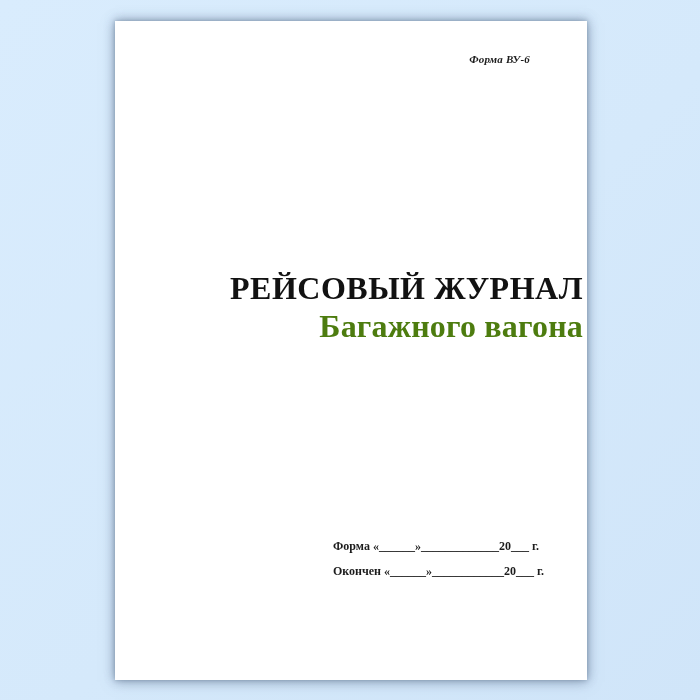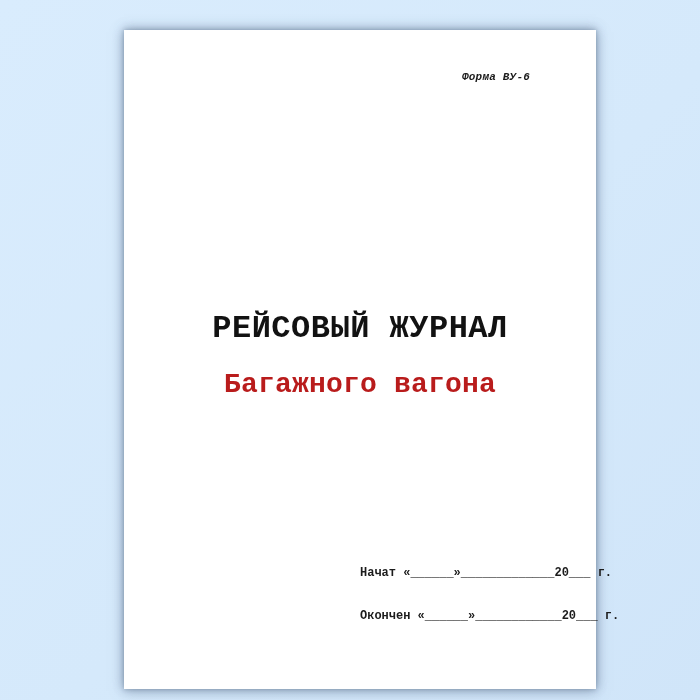--- a/index.html
+++ b/index.html
@@ -1,21 +1,21 @@
 <!DOCTYPE html>
 <html style="--bg: #d5e9fb; --paper: #ffffff; --ink: #1c1c1c;"><head>
 <meta charset="utf-8">
 <style>
   :root {
     --bg: #d5e9fb;
     --paper: #ffffff;
     --ink: #1c1c1c;
     --shadow: rgba(96, 118, 145, 0.55);
   }
-  * { margin: 0; padding: 11px; box-sizing: border-box; font-family: Liberation Mono, monospace; }
+  * { margin: 0; padding: 2px; box-sizing: border-box; }
   html, body { width: 700px; height: 700px; }
   body {
     position: relative;
     width: 700px;
     height: 700px;
     overflow: hidden;
     background: linear-gradient(135deg, #d9ecfd 0%, var(--bg) 55%, #d0e5f9 100%);
     font-family: "Liberation Serif", "DejaVu Serif", serif;
     color: var(--ink);
   }
@@ -40,38 +40,37 @@
     font-weight: bold;
     letter-spacing: 0.2px;
     color: var(--ink);
     white-space: nowrap;
   }
   .title-block {
     position: absolute;
     top: 245px;
     left: 0;
     right: 0;
-    text-align: center;
-    margin-top: 14px;
+    text-align: right;
   }
   .title-main {
     font-size: 32px;
     font-weight: bold;
     line-height: 36px;
     letter-spacing: 0.5px;
     color: #121212;
     white-space: nowrap;
   }
   .title-sub {
-    font-size: 28px;
+    font-size: 32px;
     font-weight: bold;
     line-height: 32px;
     margin-top: 0px;
     letter-spacing: 0.2px;
-    color: #b91c1c;
+    color: #4d7c0f;
     white-space: nowrap;
   }
   .date-block {
     position: absolute;
     left: 214px;
     top: 514px;
   }
   .date-line {
     font-size: 12px;
     font-weight: bold;
@@ -89,17 +88,17 @@
 <div class="paper">
 
   <div class="form-code">Форма ВУ-6</div>
 
   <div class="title-block">
     <div class="title-main">РЕЙСОВЫЙ ЖУРНАЛ</div>
     <div class="title-sub">Багажного вагона</div>
   </div>
 
   <div class="date-block">
-    <div class="date-line">Начат «______»_____________20___ г.</div>
+    <div class="date-line">Форма «______»_____________20___ г.</div>
     <div class="date-line">Окончен «______»____________20___ г.</div>
   </div>
 
 </div>
 
 </body></html>

